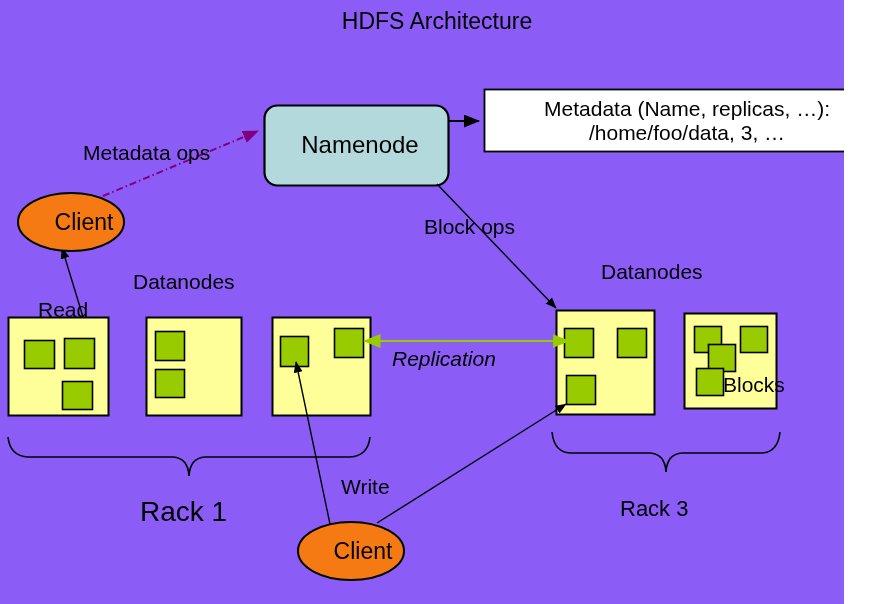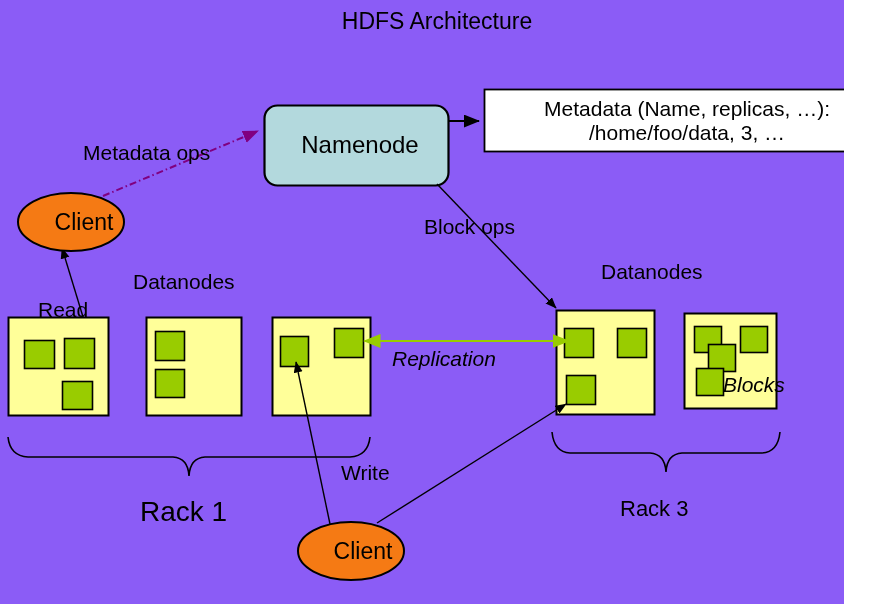--- a/index.html
+++ b/index.html
@@ -62,25 +62,25 @@
     left: 20px; top: 193px; width: 104px; height: 58px;
     font-size: 23px;
   }
   #client-bottom-label {
     left: 299px; top: 522px; width: 104px; height: 58px;
     font-size: 23px;
   }
   #metadata-ops-label { left: 83px; top: 142px; font-size: 21px; text-align: center; }
   #block-ops-label    { left: 424px; top: 216px; font-size: 21px; }
   #read-label         { left: 38px;  top: 267px; font-size: 21px; margin-top: 32px; }
-  #write-label        { left: 341px; top: 462px; font-size: 21px; }
+  #write-label        { left: 341px; top: 476px; font-size: 21px; }
   #replication-label  { left: 392px; top: 348px; font-size: 21px; font-style: italic; }
   #datanodes-left-label  { left: 133px; top: 271px; font-size: 21px; }
   #datanodes-right-label { left: 601px; top: 261px; font-size: 21px; }
-  #blocks-label       { left: 723px; top: 374px; font-size: 21px; font-style: italic; }
+  #blocks-label       { left: 723px; top: 374px; font-size: 21px; }
   #rack1-label        { left: 140px; top: 498px; font-size: 28px; }
   #rack2-label        { left: 620px; top: 498px; font-size: 22px; }
 </style>
 </head>
 <body>
 
 <div id="canvas">
 
   <div class="lbl" id="diagram-title">HDFS Architecture</div>
 

